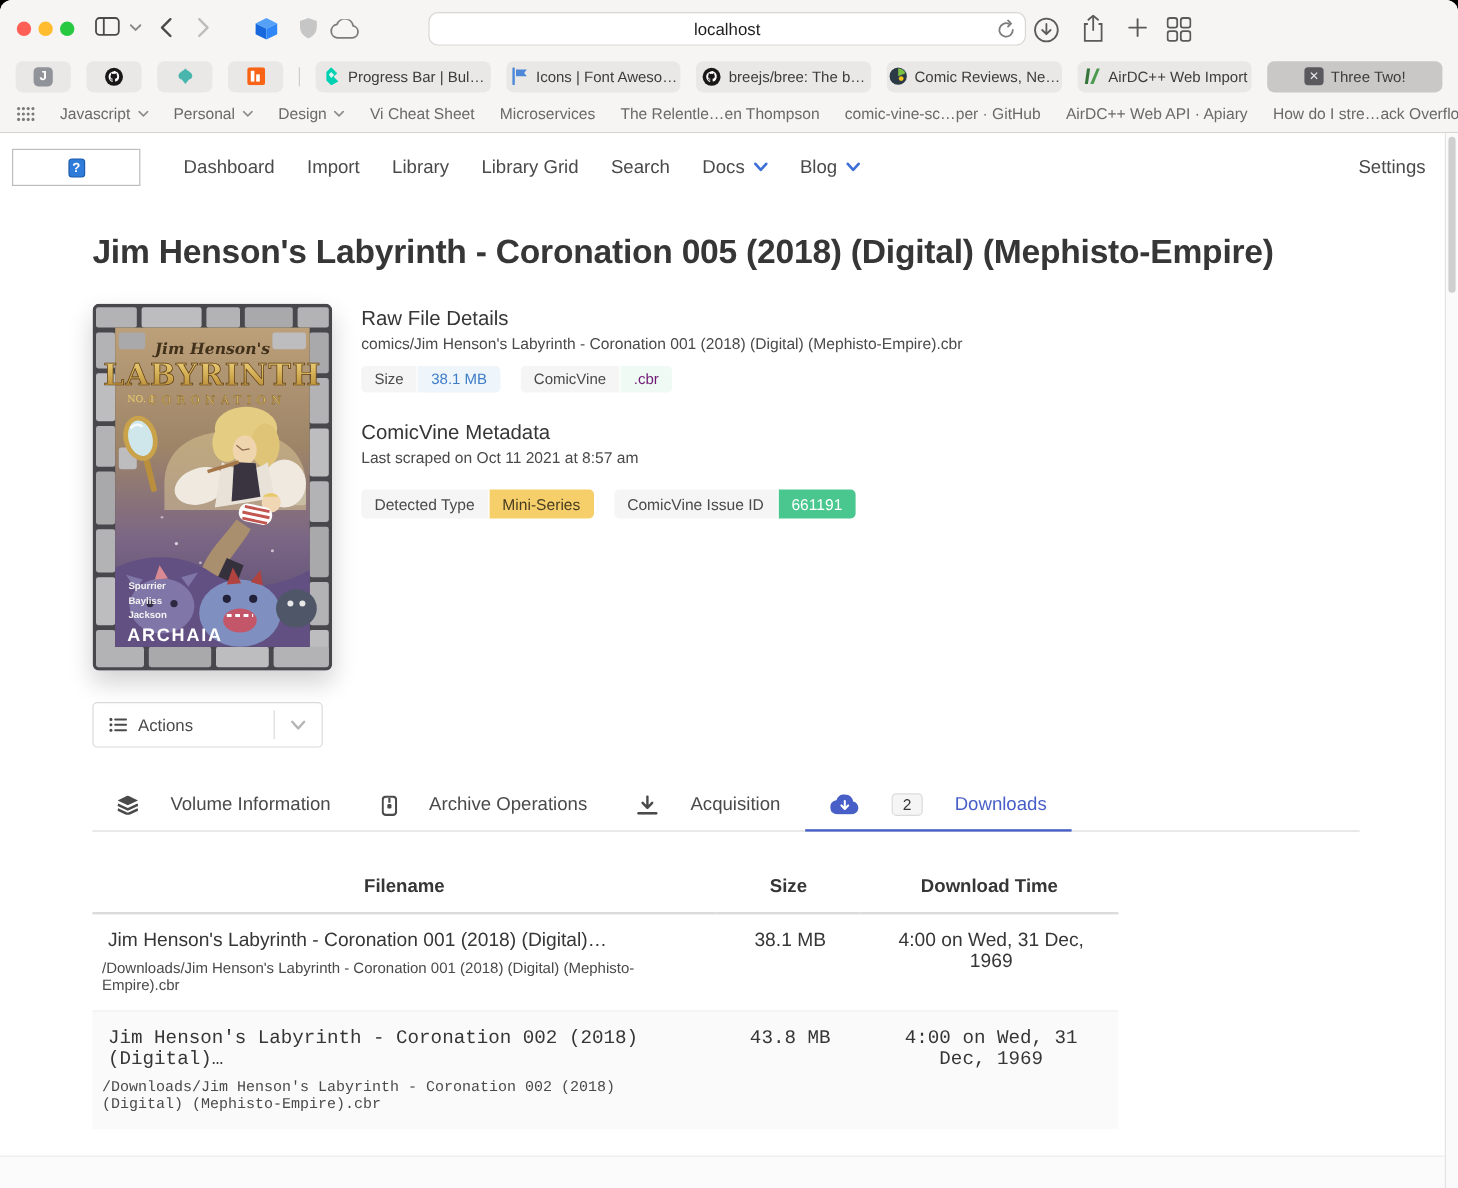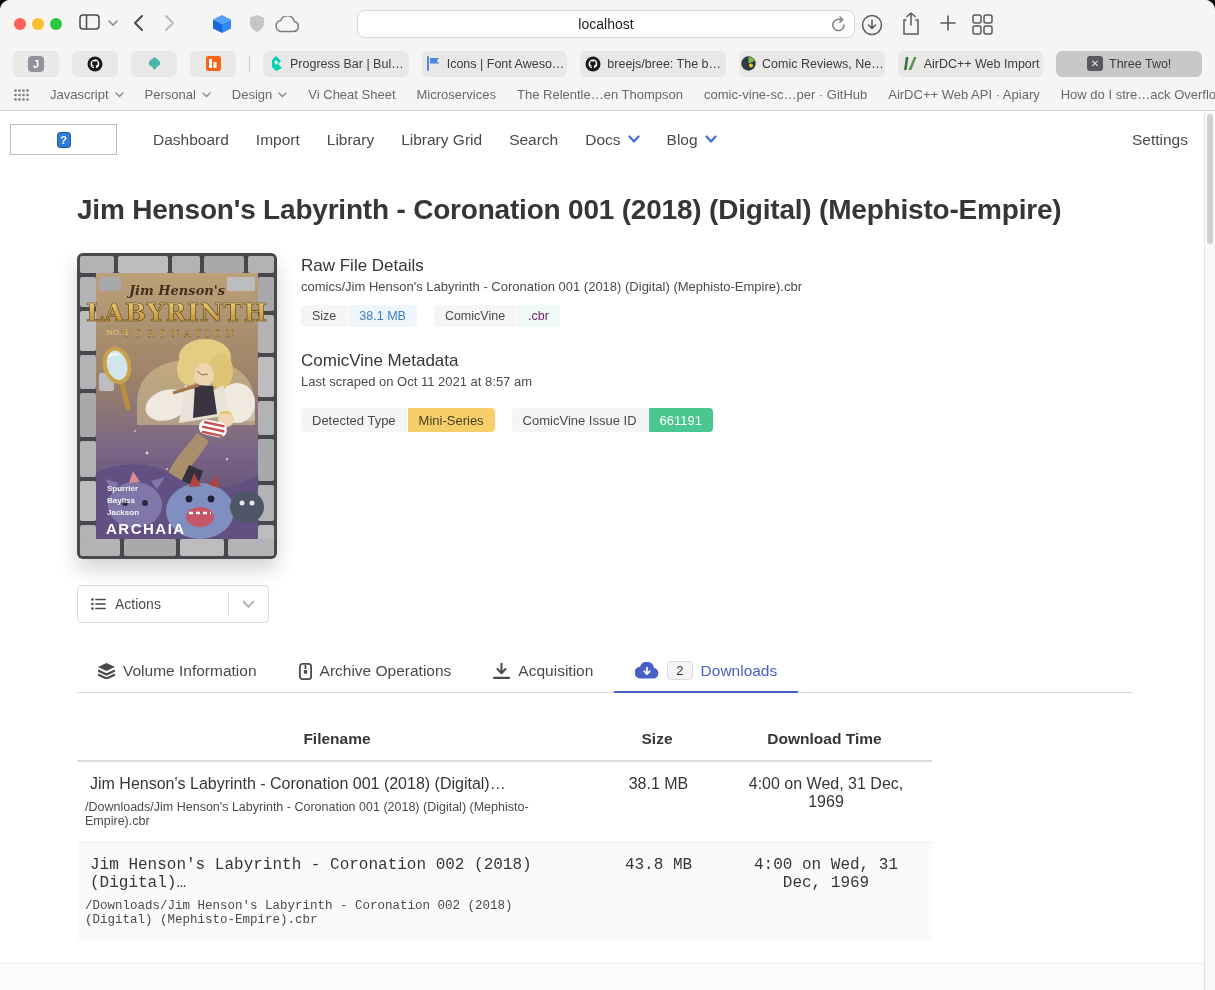--- a/index.html
+++ b/index.html
@@ -70,21 +70,21 @@
   .cv .tagrow { margin-top:19px; }
 
   .actions { margin-top:26px; width:192px; height:38px; border:1px solid #dbdbdb; border-radius:4px; background:#fff;
              display:flex; align-items:center; font-size:14px; color:#4a4a4a; cursor:pointer; }
   .actions .lbl { margin-left:9px; }
   .actions .icon { margin-left:13px; display:flex; }
   .actions .div { margin-left:auto; width:1px; height:24px; background:#dbdbdb; }
   .actions .chev { width:39px; display:flex; align-items:center; justify-content:center; }
 
   .tabs { margin-top:29px; width:1056px; display:flex; border-bottom:1px solid #dbdbdb; padding-left:0; }
-  .ptab { display:flex; align-items:center; gap:8px; padding:9px 21px 11px; font-size:15.5px; color:#4a4a4a; cursor:pointer; white-space:nowrap; }
+  .ptab { display:flex; align-items:center; gap:27px; padding:9px 21px 11px; font-size:15.5px; color:#4a4a4a; cursor:pointer; white-space:nowrap; }
   .ptab.active { color:#485fc7; border-bottom:2px solid #485fc7; margin-bottom:-1px; }
   .badge { border:1px solid #dbdbdb; background:#f5f5f5; border-radius:4px; padding:1px 8px; font-size:13px; color:#363636; }
 
   table.dl { margin-top:27px; border-collapse:collapse; table-layout:fixed; width:855px; }
   table.dl th { font-size:15.5px; font-weight:bold; color:#363636; text-align:center; padding:10px 8px 12px; border-bottom:2px solid #dbdbdb; }
   table.dl td { padding:13px 10px 14px 13px; font-size:16px; color:#363636; vertical-align:top; border-bottom:1px solid #efefef; }
   table.dl tr:last-child td { border-bottom:none;font-family:Liberation Mono, monospace; }
   table.dl tr.stripe td { background:#fafafa; }
   td.c { text-align:center; padding-left:0; font-size:15.5px; }
   .fn-main { font-size:16px; color:#363636; }
@@ -355,21 +355,21 @@
         <svg width="12" height="9" viewBox="0 0 12 9">
             <path d="M1.5 1.5L6 6.5l4.5-5" fill="none" stroke="#3e6fd9" stroke-width="2.2" stroke-linecap="round" stroke-linejoin="round"></path>
           </svg>
       </span>
       <span class="nav-item nav-settings">
           <span>Settings</span>
         </span>
     </div>
 
     <div class="page">
-      <h1 class="title">Jim Henson's Labyrinth - Coronation 001 (2018) (Digital) (Mephisto-Empire)</h1>
+      <h1 class="title">Jim Henson's Labyrinth - Coronation 005 (2018) (Digital) (Mephisto-Empire)</h1>
 
       <div class="media">
 
         <div class="cover">
           <svg width="200" height="306" viewBox="0 0 200 306">
             <defs>
               <linearGradient id="bgGrad" x1="0" y1="0" x2="0" y2="1">
                 <stop offset="0" stop-color="#bca079"></stop>
                   <stop offset=".38" stop-color="#9d8468"></stop>
                 <stop offset=".66" stop-color="#7b6685"></stop>

